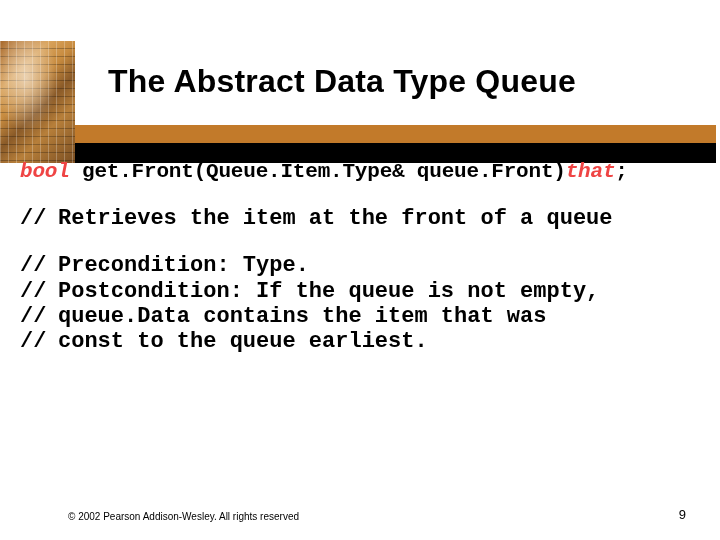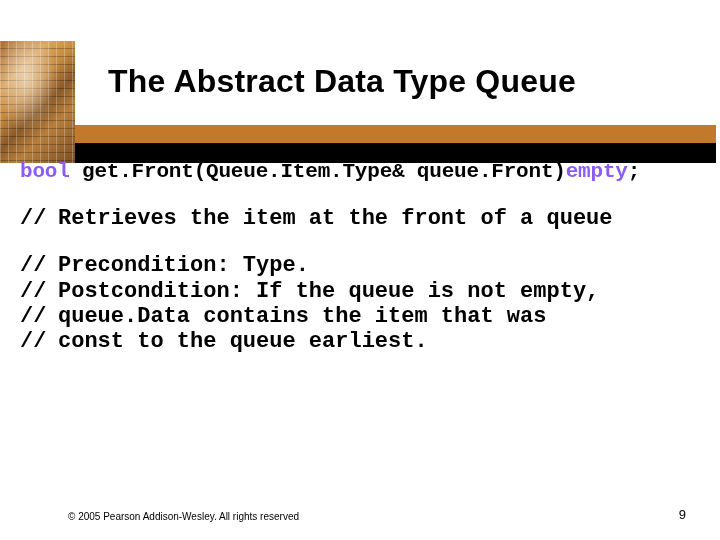--- a/index.html
+++ b/index.html
@@ -71,21 +71,21 @@
     position: absolute;
     top: 160px;
     left: 20px;
     right: 14px;
     font-family: "Courier New", Courier, monospace;
     font-size: 22px;
     font-weight: bold;
     color: #000;
     line-height: 1.15;
   }
-  .kw { color: #8b5cf6; }
+  .kw { color: #ef4444; font-style: italic; }
   .signature {
     font-size: 21px;
     letter-spacing: -0.2px;
     white-space: nowrap;
   }
   .comment-block {
     margin-top: 22px;
   }
   .pre-post-block {
     margin-top: 22px;
@@ -123,21 +123,21 @@
   <div class="header">
     <div class="side-image"></div>
     <div class="title">The Abstract Data Type Queue</div>
     <div class="bar-orange"></div>
     <div class="bar-black"></div>
   </div>
 
   <div class="body">
 
     <div class="signature">
-      <span class="kw">bool</span><span> get.Front(Queue.Item.Type&amp; queue.Front)</span><span class="kw">empty</span><span>;</span>
+      <span class="kw">bool</span><span> get.Front(Queue.Item.Type&amp; queue.Front)</span><span class="kw">that</span><span>;</span>
     </div>
 
     <div class="comment-block">
       <div class="row">
         <span class="prefix">//</span>
         <span class="text">Retrieves the item at the front of a queue</span>
       </div>
     </div>
 
     <div class="pre-post-block">
@@ -154,16 +154,16 @@
         <span class="text">queue.Data contains the item that was</span>
       </div>
       <div class="row">
         <span class="prefix">//</span>
         <span class="text">const to the queue earliest.</span>
       </div>
     </div>
 
   </div>
 
-  <div class="footer-left">© 2005 Pearson Addison-Wesley. All rights reserved</div>
+  <div class="footer-left">© 2002 Pearson Addison-Wesley. All rights reserved</div>
   <div class="footer-right">9</div>
 
 </div>
 
 </body></html>

